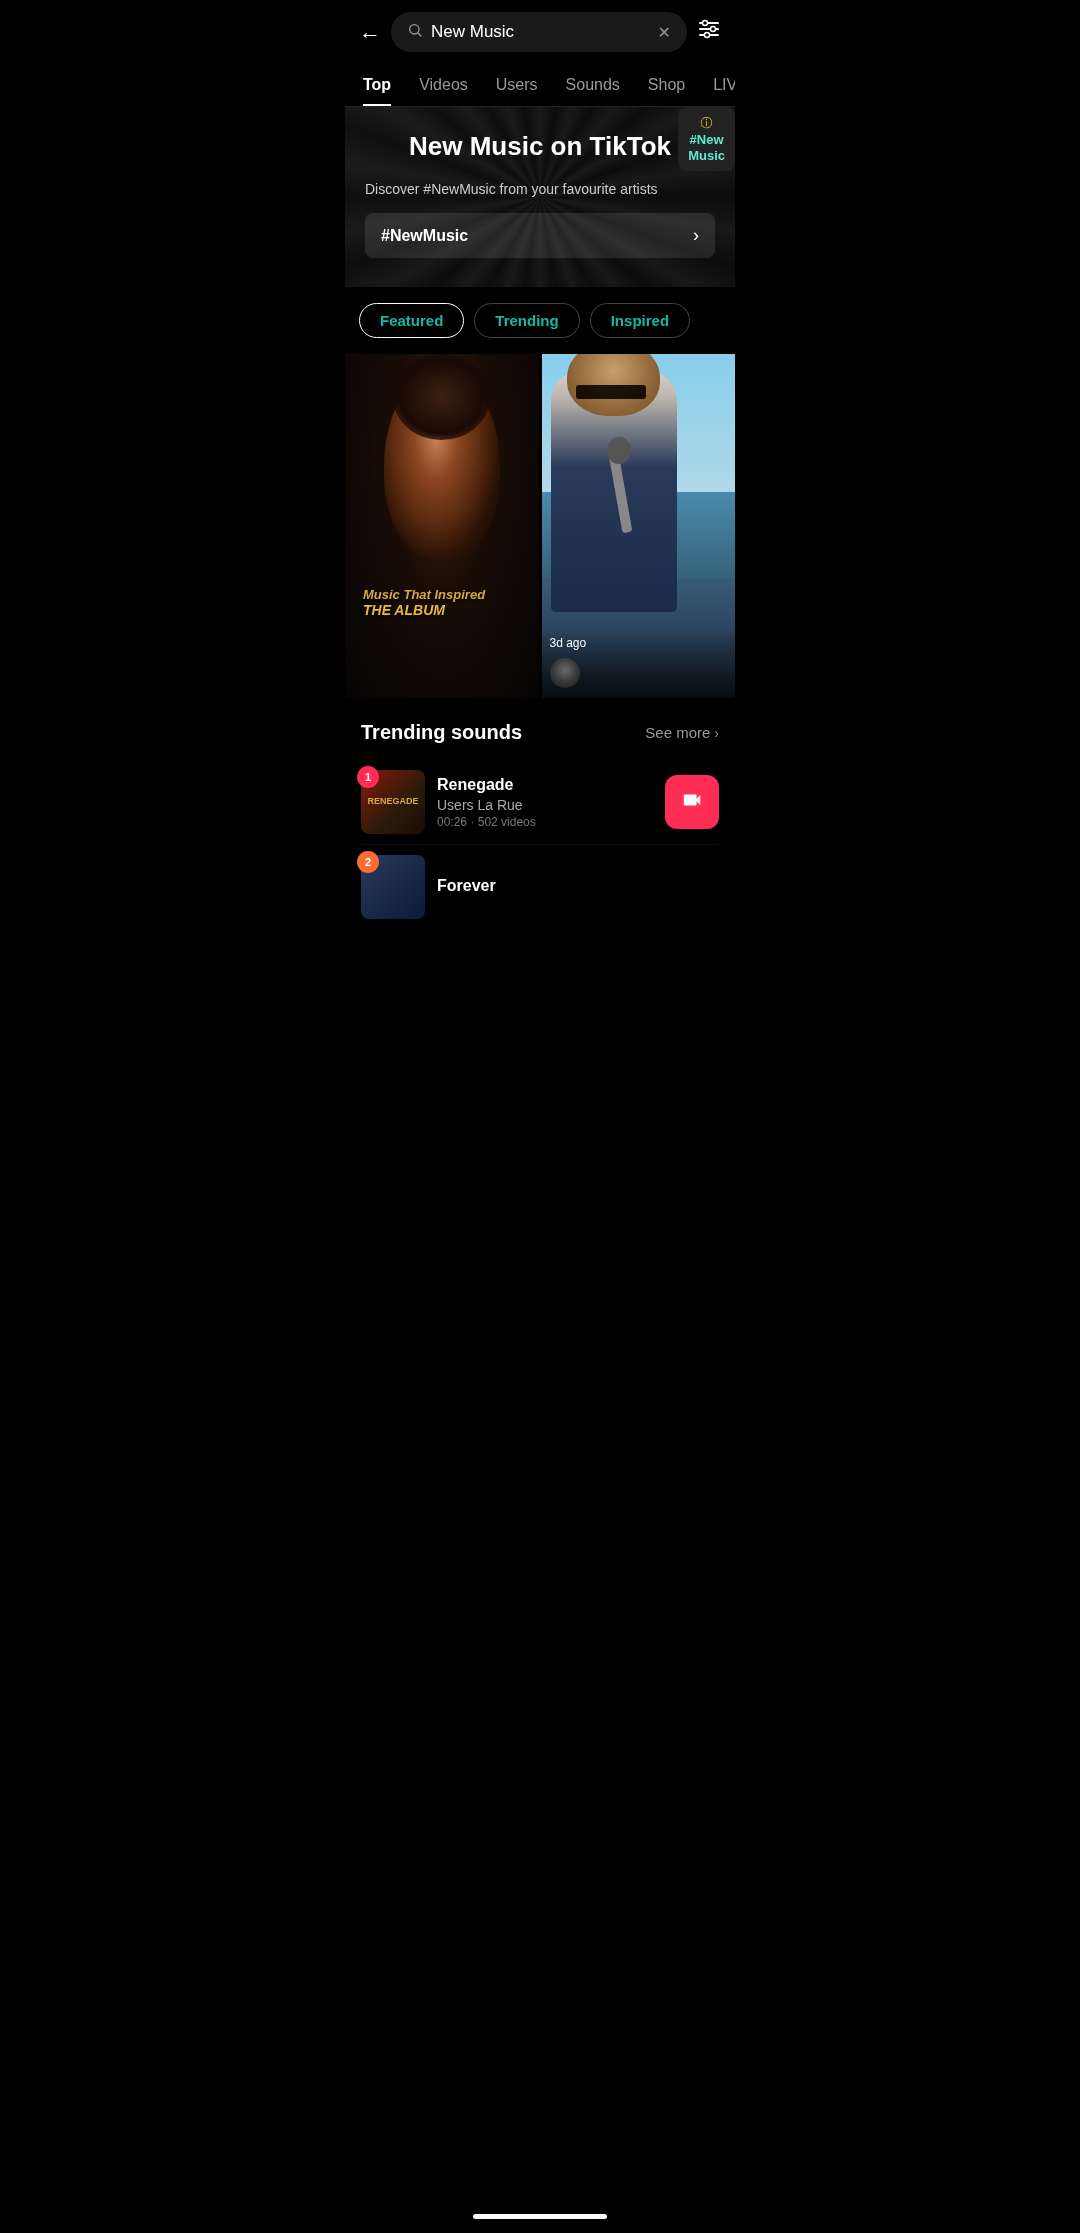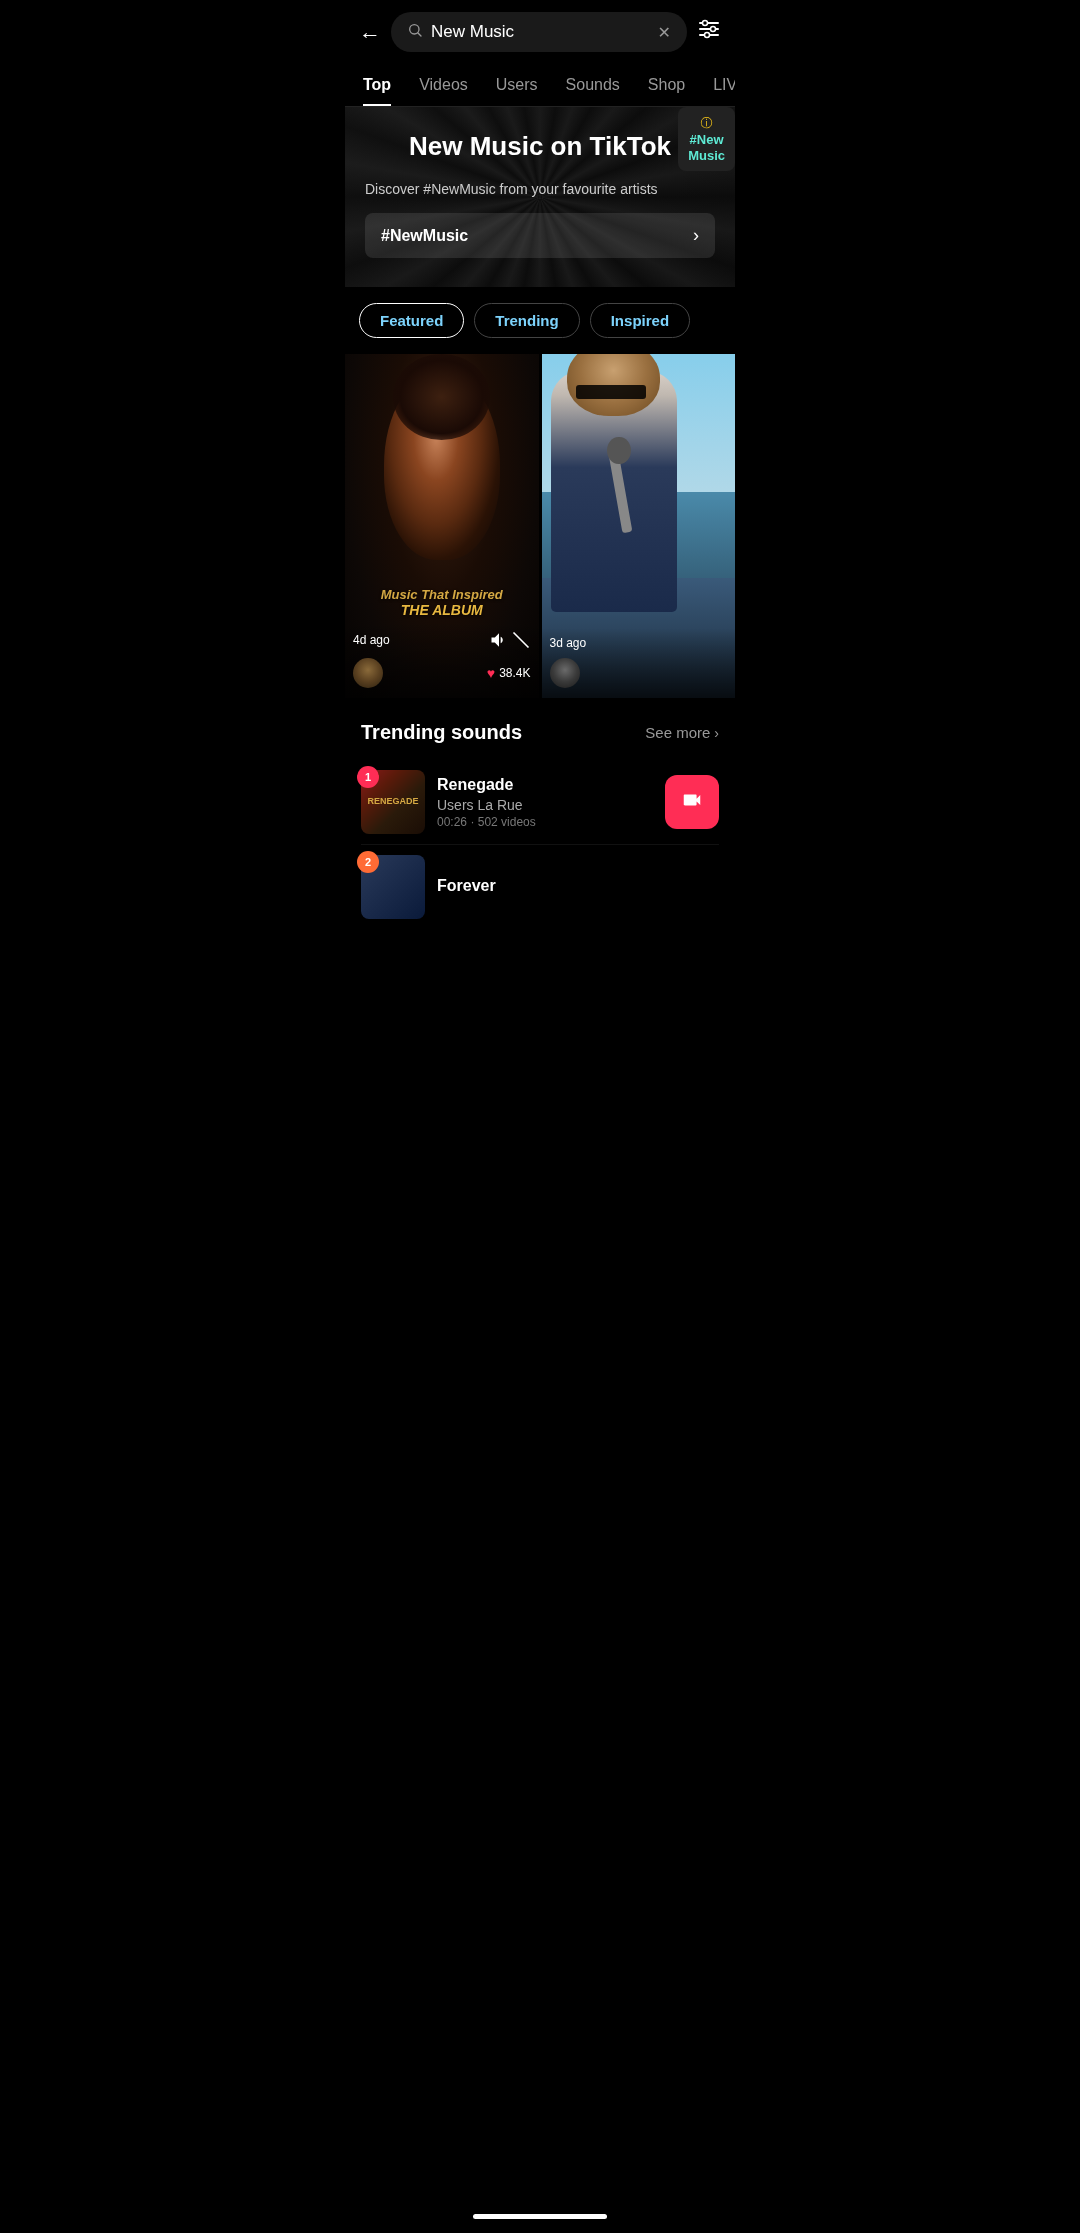--- a/index.html
+++ b/index.html
@@ -184,21 +184,21 @@
       background: #000;
     }
 
     .filter-tab {
       padding: 8px 20px;
       border-radius: 20px;
       font-size: 15px;
       font-weight: 600;
       cursor: pointer;
       border: 1.5px solid #444;
-      color: #7dd3fc;
+      color: #14b8a6;
       background: transparent;
     }
 
     .filter-tab.active {
       border-color: #fff;
       background: transparent;
     }
 
     
     .video-grid {
@@ -230,23 +230,22 @@
       inset: 0;
       display: flex;
       flex-direction: column;
       align-items: center;
       justify-content: center;
     }
 
     .video-overlay-text {
       position: absolute;
       bottom: 80px;
-      left: 0;
+      left: 8px;
       right: 0;
-      text-align: center;
       padding: 0 10px;
     }
 
     .overlay-line1 {
       font-size: 13px;
       color: #d4a843;
       font-style: italic;
       font-weight: 600;
       text-shadow: 0 1px 3px rgba(0,0,0,0.8);
     }
@@ -590,42 +589,20 @@
   <div class="video-card video-card-1 first-video-wrapper">
     <div class="portrait-face">
       <div style="position:absolute;inset:0;background:radial-gradient(ellipse at 50% 30%, #3d2010 0%, #1a0c05 40%, #0d0806 70%, #050302 100%);"></div>
       <div style="position:absolute;top:5%;left:20%;right:20%;height:55%;background:radial-gradient(ellipse at 45% 35%, #c8835a 0%, #8a4520 25%, #5a2a10 50%, #2a1205 70%, #0a0605 100%);border-radius:50% 50% 45% 45%;"></div>
       <div style="position:absolute;top:0;left:25%;right:25%;height:25%;background:radial-gradient(ellipse, #3d2010 0%, #1a0a05 60%, transparent 100%);border-radius:50%;"></div>
     </div>
     <div class="video-overlay-text">
       <div class="overlay-line1">Music That Inspired</div>
       <div class="overlay-line2">THE ALBUM</div>
     </div>
-    <div class="video-bottom">
-      <div class="video-meta-row">
-        <span class="video-time">4d ago</span>
-        <div class="mute-btn">
-          <svg width="20" height="20" viewBox="0 0 24 24" fill="white">
-            <path d="M3 9v6h4l5 5V4L7 9H3zm13.5 3c0-1.77-1.02-3.29-2.5-4.03v8.05c1.48-.73 2.5-2.25 2.5-4.02z"></path>
-          </svg>
-          <svg width="20" height="20" viewBox="0 0 24 24" fill="white">
-            <line x1="3" y1="3" x2="21" y2="21" stroke="white" stroke-width="2"></line>
-          </svg>
-        </div>
-      </div>
-      <div class="video-user-row">
-        <div class="avatar-small">
-          <div class="avatar-img-1"></div>
-        </div>
-        <div class="likes-row">
-          <span class="heart-icon">♥</span>
-          <span>38.4K</span>
-        </div>
-      </div>
-    </div>
   </div>
 
   <div class="video-card video-card-2">
     <div class="outdoor-scene">
       <div class="sky-bg"></div>
       <div class="ground-bg"></div>
 
       <div style="position:absolute;bottom:30%;left:0;right:0;height:2px;background:rgba(255,255,255,0.3);"></div>
       <div style="position:absolute;bottom:0;left:0;right:0;height:35%;background:linear-gradient(180deg, #3a5a7a 0%, #1a2a3a 100%);"></div>
 

